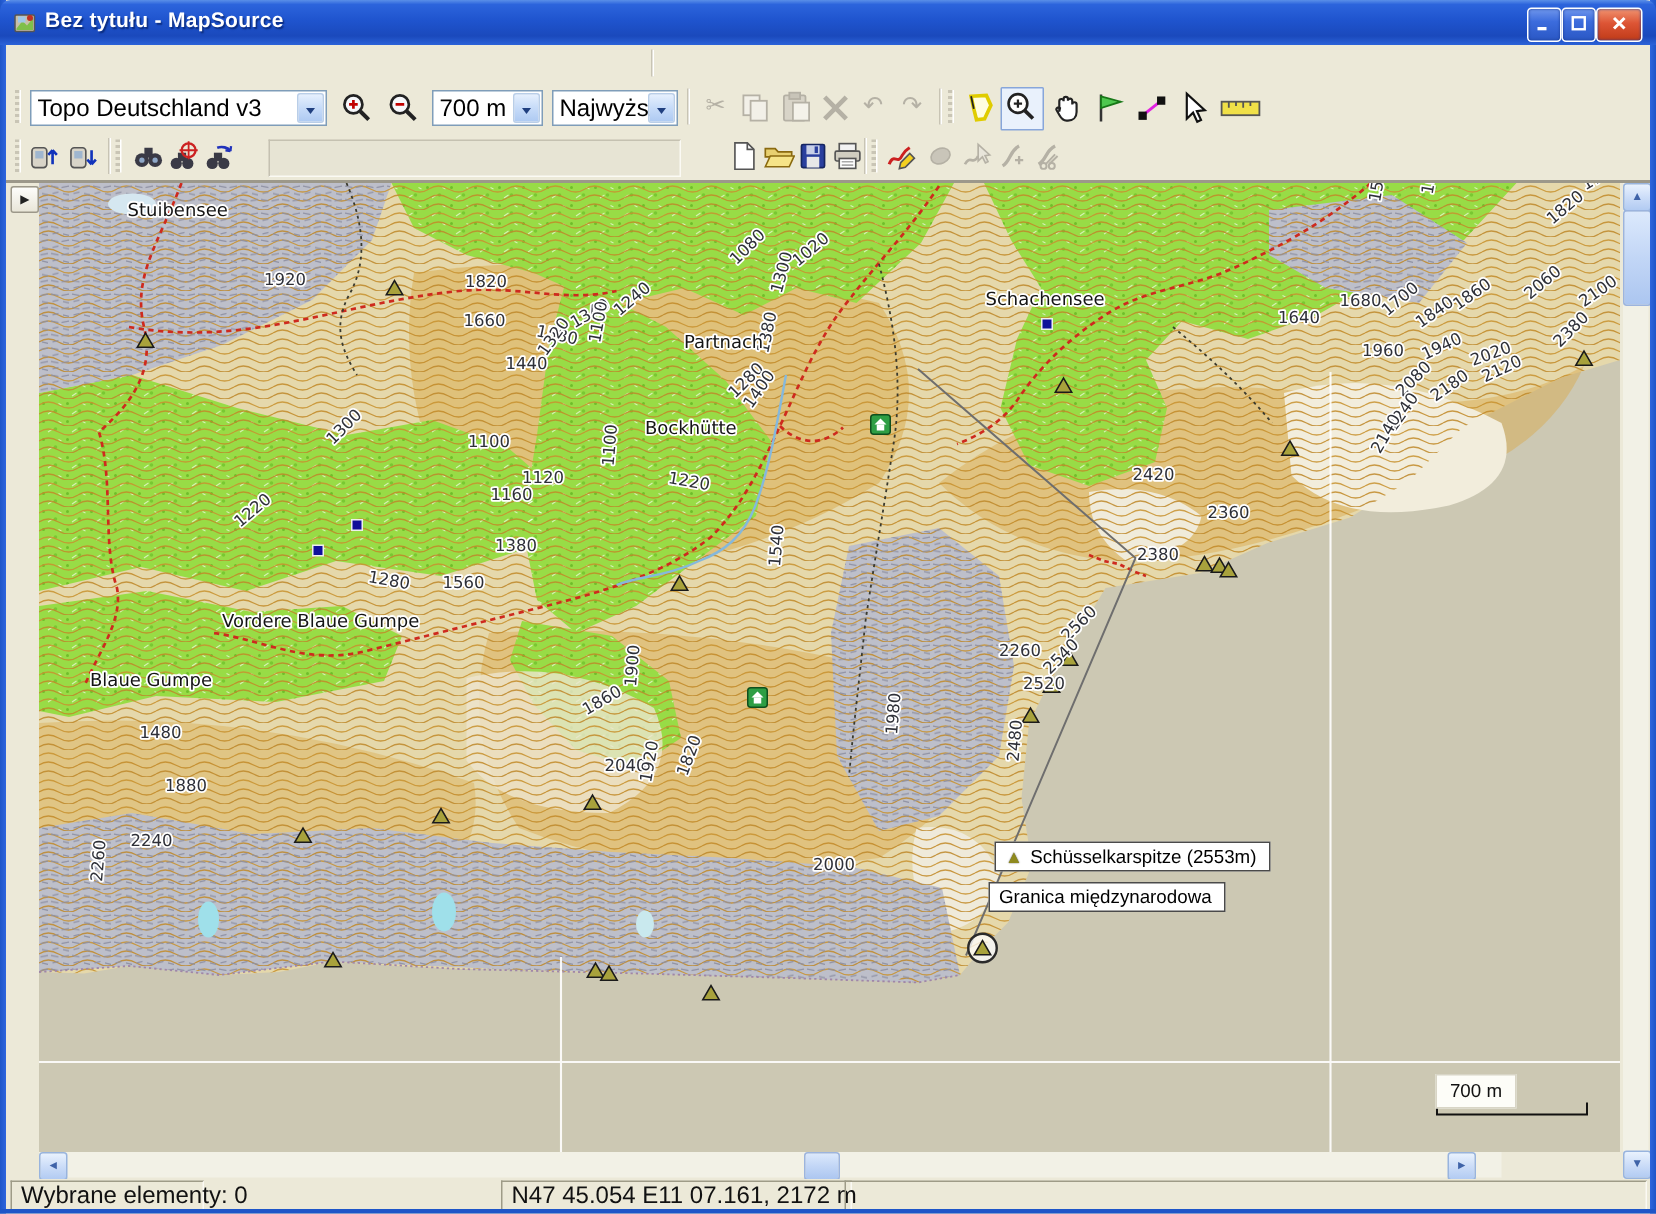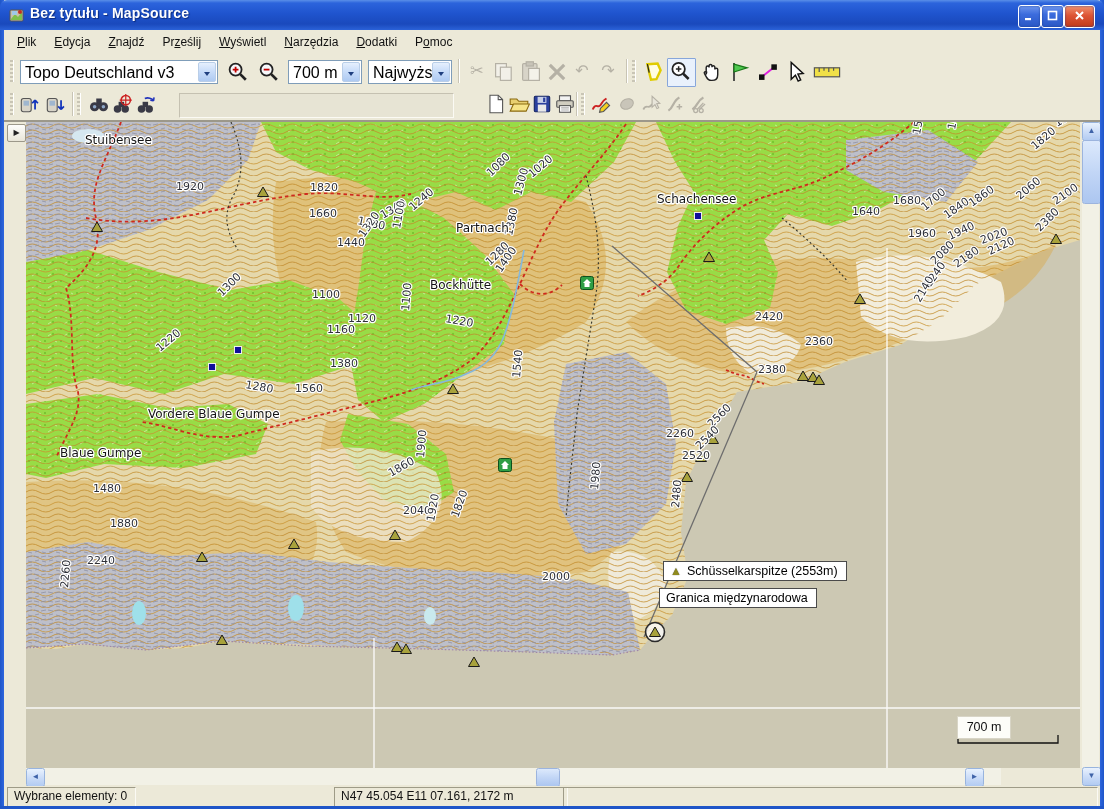--- a/index.html
+++ b/index.html
@@ -58,21 +58,21 @@
   .scalebox{position:absolute;left:931px;top:594px;width:52px;height:21px;background:#FDFDF8;border:1px solid #D8D5C6;
     font-size:12.5px;text-align:center;line-height:20px;color:#111;}
   
   .vscroll{position:absolute;right:5px;top:122px;width:17px;bottom:23px;background:#F2F1E6;z-index:30;}
   .hscroll{position:absolute;left:26px;top:768px;width:975px;height:17px;background:#F2F1E6;z-index:30;}
   .sb-btn{position:absolute;width:17px;height:17px;background:linear-gradient(180deg,#E9F2FE,#CCDDF8 50%,#B2CBF2);
     border:1px solid #98B4DE;border-radius:2.5px;color:#3F63A8;font-size:8px;text-align:center;line-height:16px;}
   .sb-thumb{position:absolute;background:linear-gradient(180deg,#DCE9FC,#C2D6F6 50%,#ACC6F0);
     border:1px solid #9CB4DE;border-radius:2.5px;}
   
-  .statusbar{position:absolute;left:4px;right:4px;bottom:3px;height:20px;background:#ECE9D8;z-index:40;font-size:12px;color:#111;}
+  .statusbar{position:absolute;left:4px;right:4px;bottom:3px;height:20px;background:#ECE9D8;z-index:40;font-size:16px;color:#111;}
   .sfield{position:absolute;top:1px;height:17px;border:1px solid #9E9B87;border-bottom-color:#FBFAF4;border-right-color:#FBFAF4;
     padding:1px 6px;white-space:nowrap;}
   
   .lbl{font:11px "DejaVu Sans",sans-serif;fill:#2E3038;stroke:#FFFFFF;stroke-width:2.4px;paint-order:stroke;stroke-linejoin:round;}
   .place{font-size:12px;fill:#141414;}
 </style>
 </head>
 <body>
 
 <div class="win">
@@ -89,30 +89,20 @@
           <rect x="1" y="8" width="6" height="2.2" fill="#fff"></rect>
         </svg></div>
     <div class="cap-btn" style="left:1041px"><svg width="11" height="11" viewBox="0 0 11 11">
           <rect x="1.5" y="1.5" width="8" height="8" fill="none" stroke="#fff" stroke-width="1.6"></rect>
         </svg></div>
     <div class="cap-btn cap-close" style="left:1064px"><svg width="11" height="11" viewBox="0 0 11 11">
           <path d="M2,2 L9,9 M9,2 L2,9" stroke="#fff" stroke-width="2"></path>
         </svg></div>
   </div>
 
-  <div class="menubar">
-      <div class="menu-item"><u>P</u>lik</div>
-      <div class="menu-item"><u>E</u>dycja</div>
-      <div class="menu-item"><u>Z</u>najdź</div>
-      <div class="menu-item">Pr<u>z</u>eślij</div>
-      <div class="menu-item"><u>W</u>yświetl</div>
-      <div class="menu-item"><u>N</u>arzędzia</div>
-      <div class="menu-item"><u>D</u>odatki</div>
-      <div class="menu-item">P<u>o</u>moc</div>
-    </div>
   <div class="menu-sep" style="top:33px"></div>
 
   <div class="toolbar1">
     <div class="grip" style="left:6px"></div>
     <div class="combo" style="left:16px;width:196px">
       <span class="txt">Topo Deutschland v3</span>
       <span class="cbtn">
           <span class="car"></span>
         </span>
     </div>

